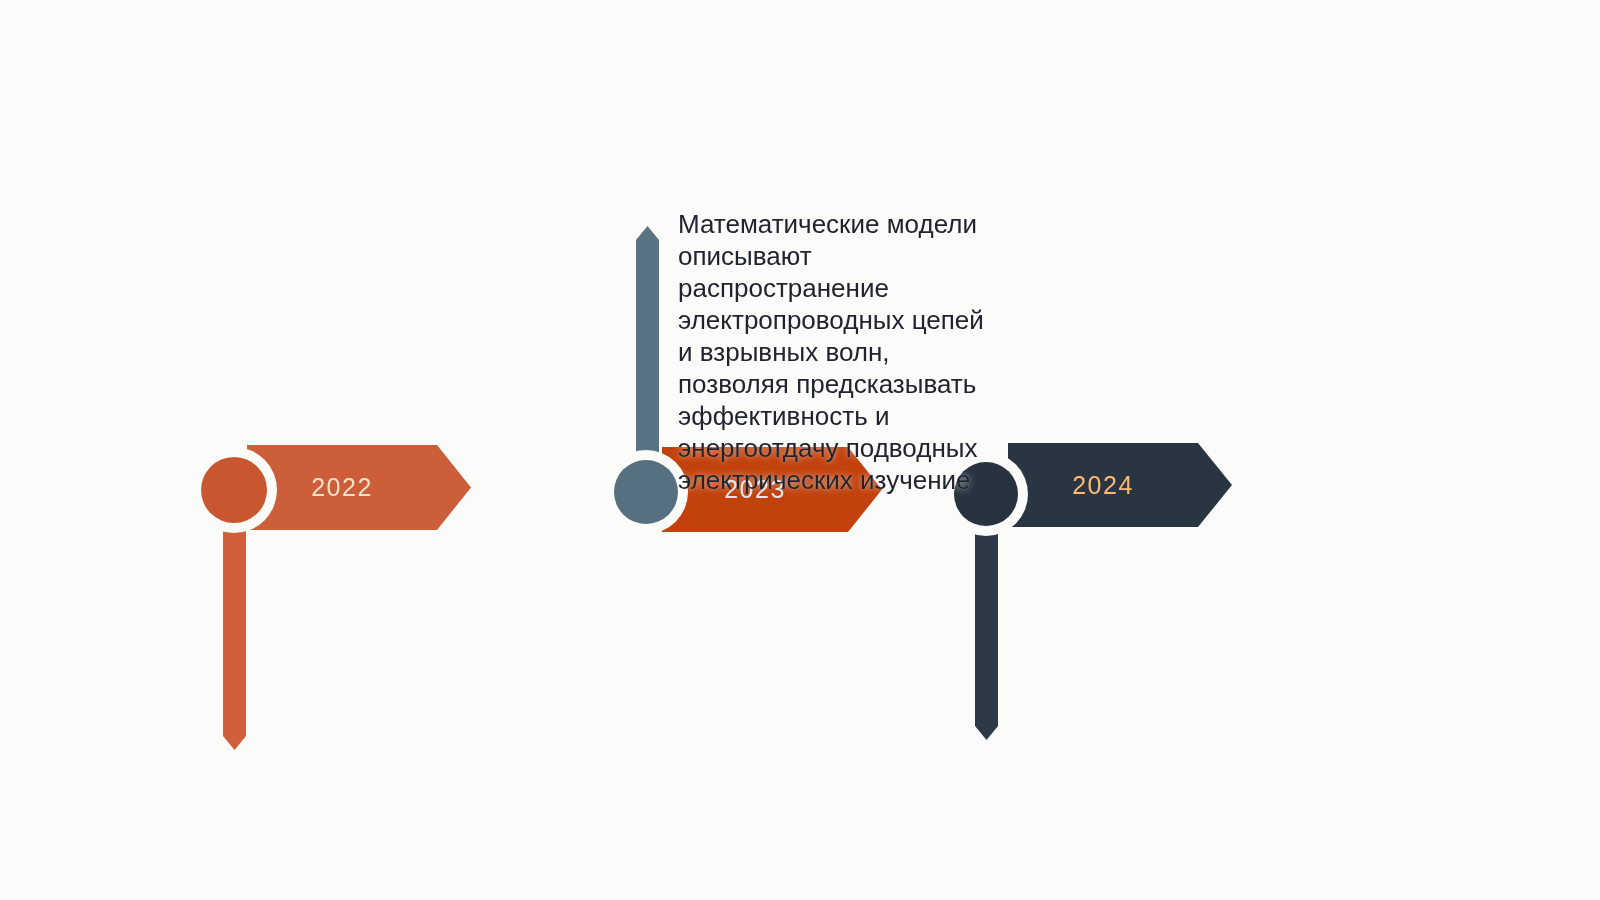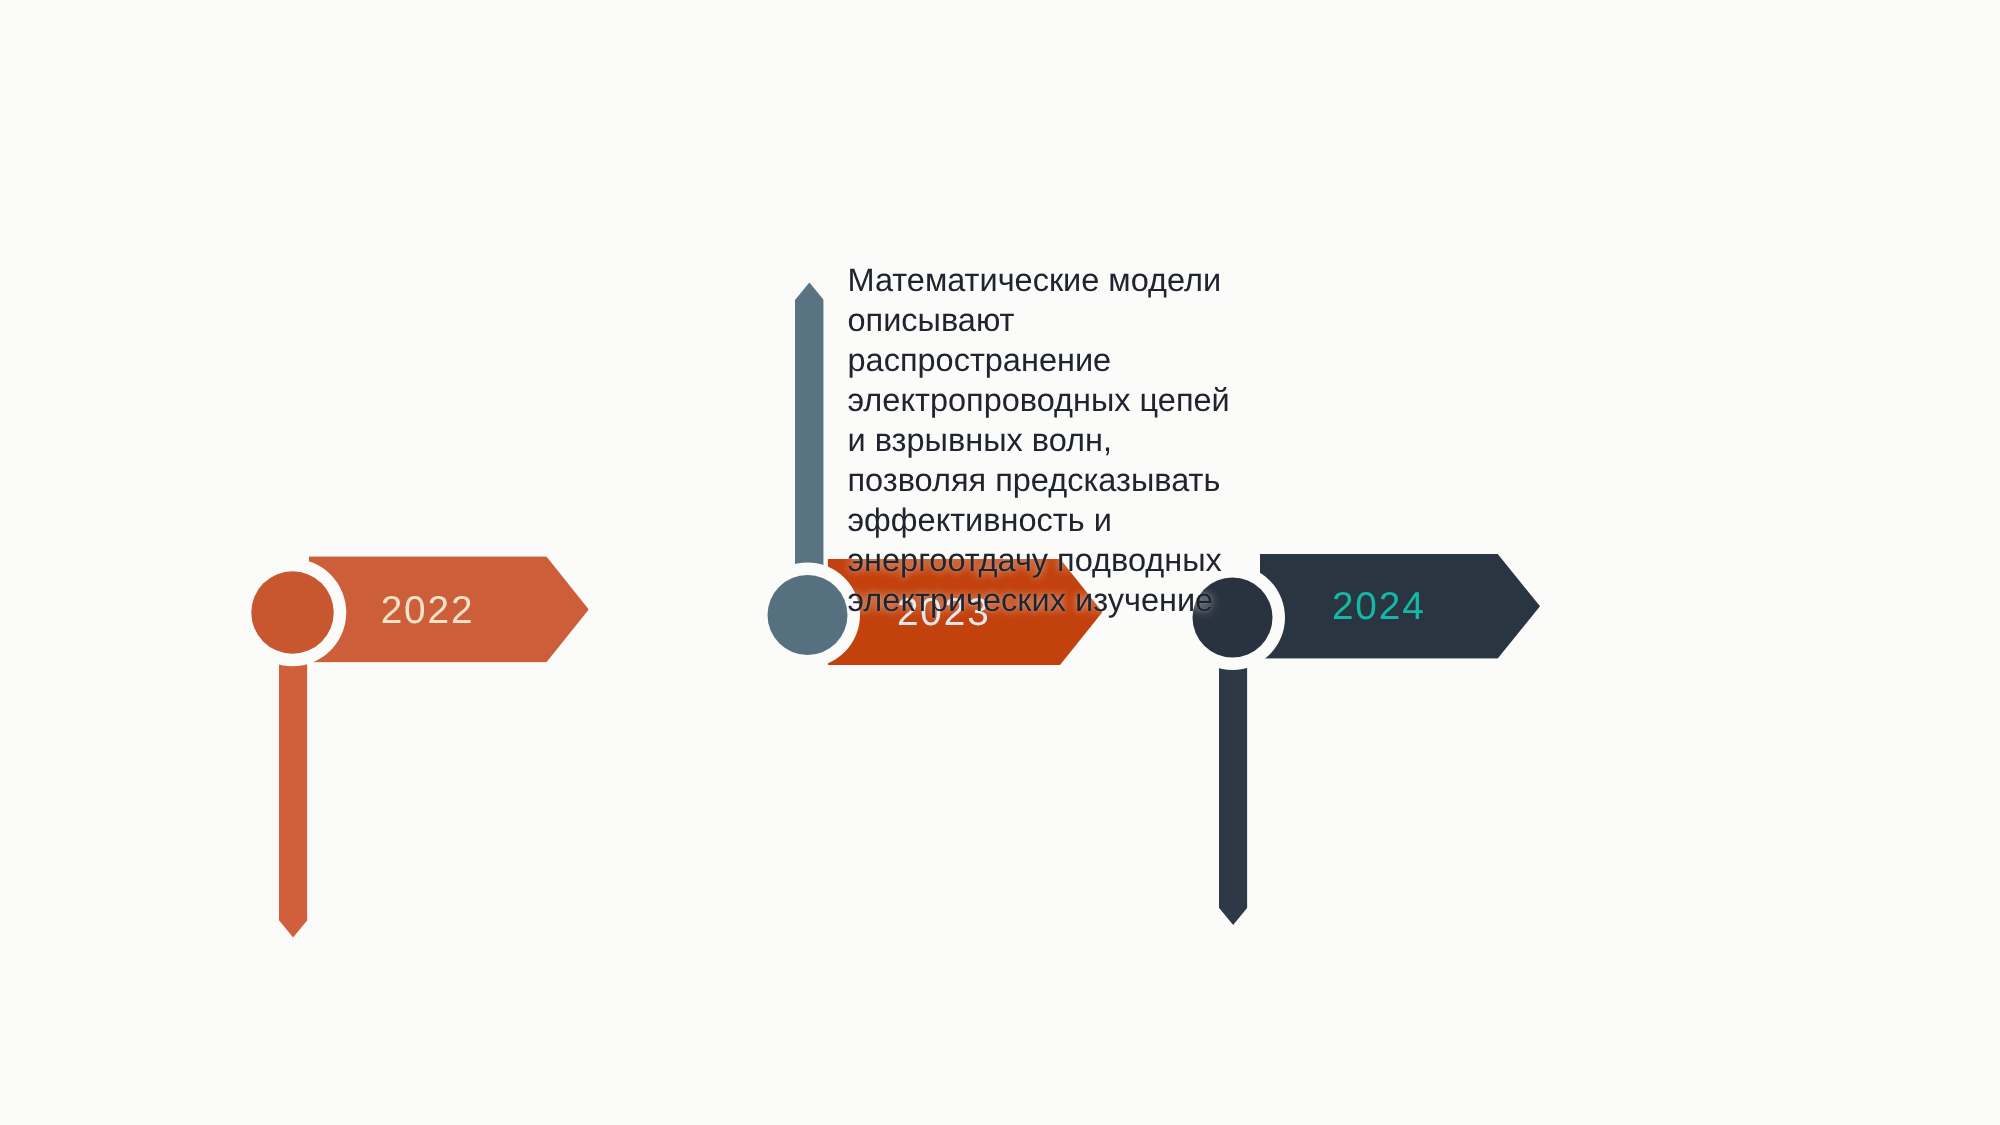--- a/index.html
+++ b/index.html
@@ -42,21 +42,21 @@
   .banner {
     position: absolute;
     z-index: 3;
     clip-path: polygon(0 0, calc(100% - 34px) 0, 100% 50%, calc(100% - 34px) 100%, 0 100%);
     display: flex;
     align-items: center;
     justify-content: center;
   }
   .banner .year {
     padding-right: 34px;
-    font-size: 31px;
+    font-size: 25px;
     letter-spacing: 1.5px;
     font-weight: 400;
   }
   .circle {
     position: absolute;
     border-radius: 50%;
     z-index: 4;
     box-shadow: 0 0 0 10px #fbfbfa;
   }
   .desc {
@@ -109,17 +109,17 @@
 распространение
 электропроводных цепей
 и взрывных волн,
 позволяя предсказывать
 эффективность и
 энергоотдачу подводных
 электрических изучение</div>
 
   <div class="stem stem-down m2-stem" style="background-color: rgb(45, 57, 71);"></div>
   <div class="banner m2-banner" style="background-color: rgb(42, 53, 66);">
-    <span class="year" style="color: #14b8a6;">2024</span>
+    <span class="year" style="color: #fdba74;">2024</span>
   </div>
   <div class="circle m2-circle" style="background-color: rgb(40, 51, 63);"></div>
 
 </div>
 
 </body></html>

